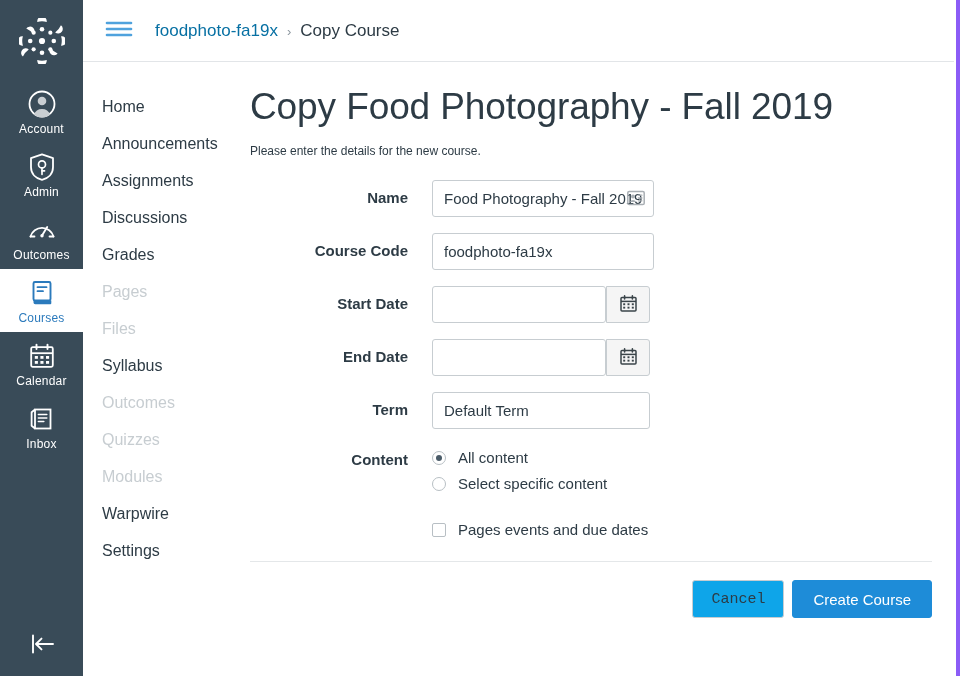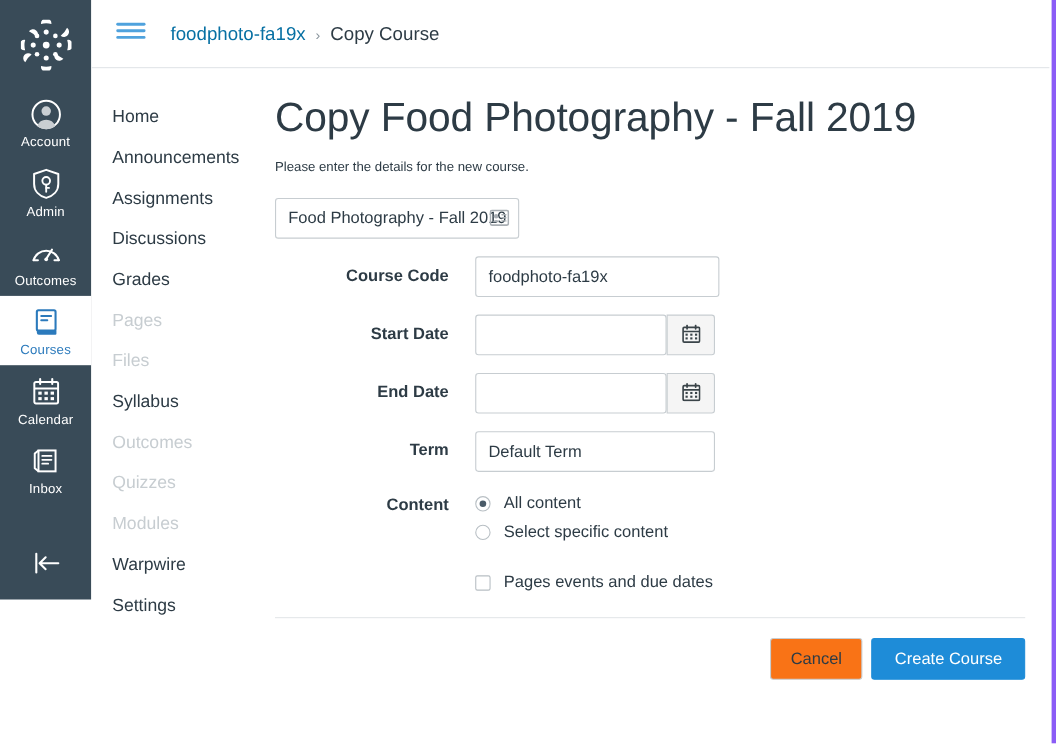--- a/index.html
+++ b/index.html
@@ -9,21 +9,21 @@
     overflow: hidden;
     background: #ffffff;
     font-family: "Liberation Sans", sans-serif;
     -webkit-font-smoothing: antialiased;
   }
 
   #app { position: relative; width: 960px; height: 676px; display: flex; }
 
   
   #global-nav {
-    width: 83px; height: 545px; flex: 0 0 83px;
+    width: 83px; height: 676px; flex: 0 0 83px;
     background: #394B58;
     position: relative;
     display: flex; flex-direction: column; align-items: center;
   }
   .gn-logo {
     width: 46px; height: 46px; margin-top: 18px; margin-bottom: 16px;
     position: relative;
   }
   .gn-item {
     width: 83px; padding: 9px 0 7px;
@@ -157,21 +157,21 @@
   #footer-actions {
     display: flex; justify-content: flex-end; align-items: center;
     padding: 18px 0 0 0; gap: 8px;
   }
   .btn {
     font-family: "Liberation Sans", sans-serif;
     font-size: 15px; border-radius: 3px; cursor: pointer;
     height: 38px; padding: 0 18px; border: 1px solid transparent;
   }
   .btn-secondary {
-    background: #f97316; border-color: #C7CDD1; color: #2D3B45;
+    background: #0ea5e9; border-color: #C7CDD1; color: #2D3B45; font-family: Liberation Mono, monospace;
   }
   .btn-primary {
     background: #1E8CD8; border-color: #1E8CD8; color: #ffffff;
     padding: 0 20px;
   }
 </style>
 </head>
 <body>
 
 <div id="app">
@@ -326,20 +326,21 @@
       </nav>
 
       <div id="content">
 
         <h1 id="page-title">Copy Food Photography - Fall 2019</h1>
         <p id="page-subtitle">Please enter the details for the new course.</p>
 
         <form>
 
           <div class="form-row">
+            <div class="form-label">Name</div>
             <div class="form-field">
               <span class="input-wrap">
                 <input type="text" class="w-name" value="Food Photography - Fall 2019" style="">
                 <span class="autofill-ico">
                   <svg width="18" height="16" viewBox="0 0 18 16">
                     <rect x="0.8" y="1.4" width="16.4" height="13.2" rx="1.4" fill="none" stroke="#A9AFB4" stroke-width="1.5"></rect>
                     <circle cx="6" cy="6.6" r="2" fill="#A9AFB4"></circle>
                     <path d="M3 12.1a3.2 3.2 0 0 1 6 0z" fill="#A9AFB4"></path>
                     <path d="M11.3 5.2h3.6M11.3 8h3.6M11.3 10.8h3.6" stroke="#A9AFB4" stroke-width="1.3" stroke-linecap="round"></path>
                   </svg>

